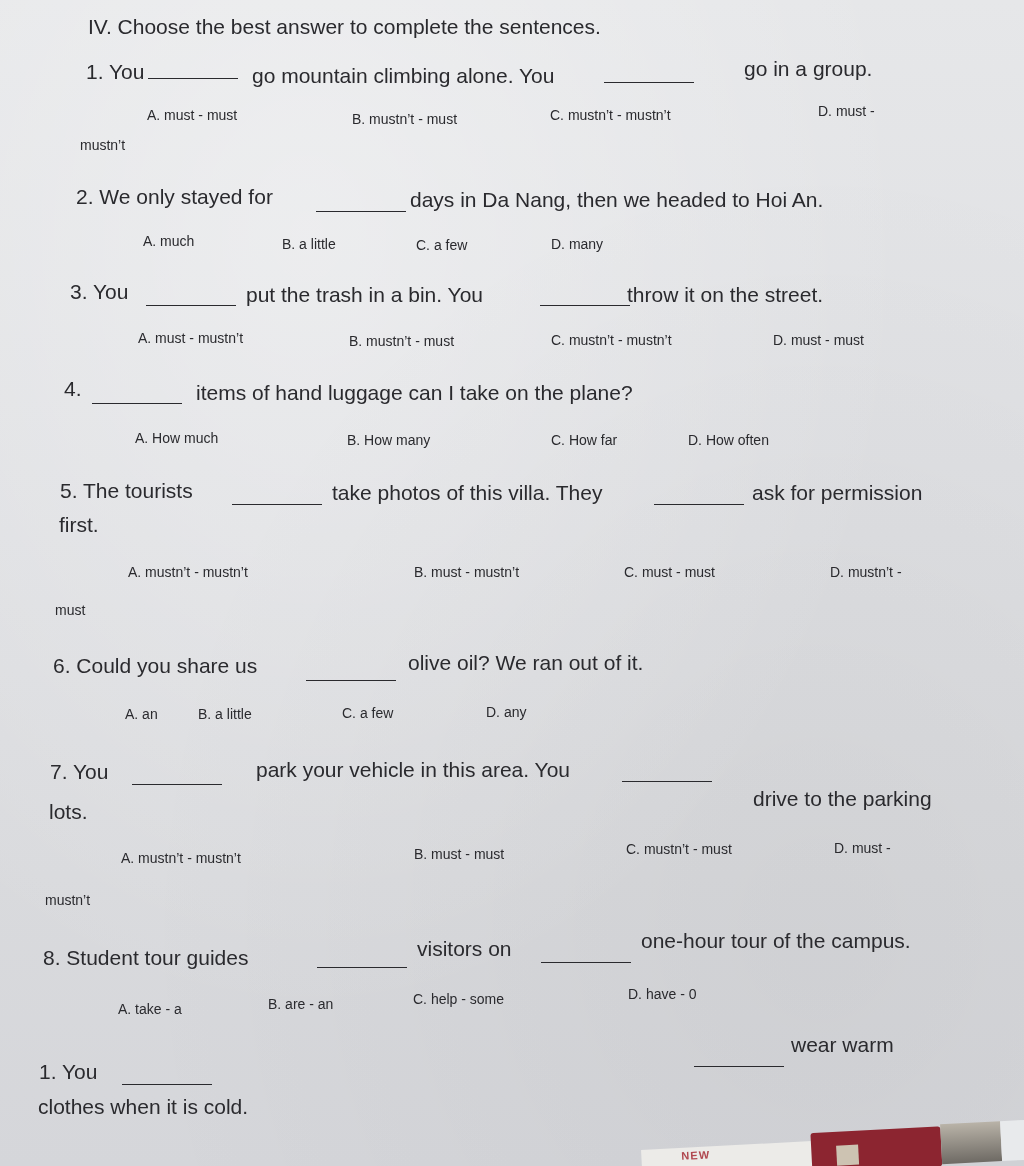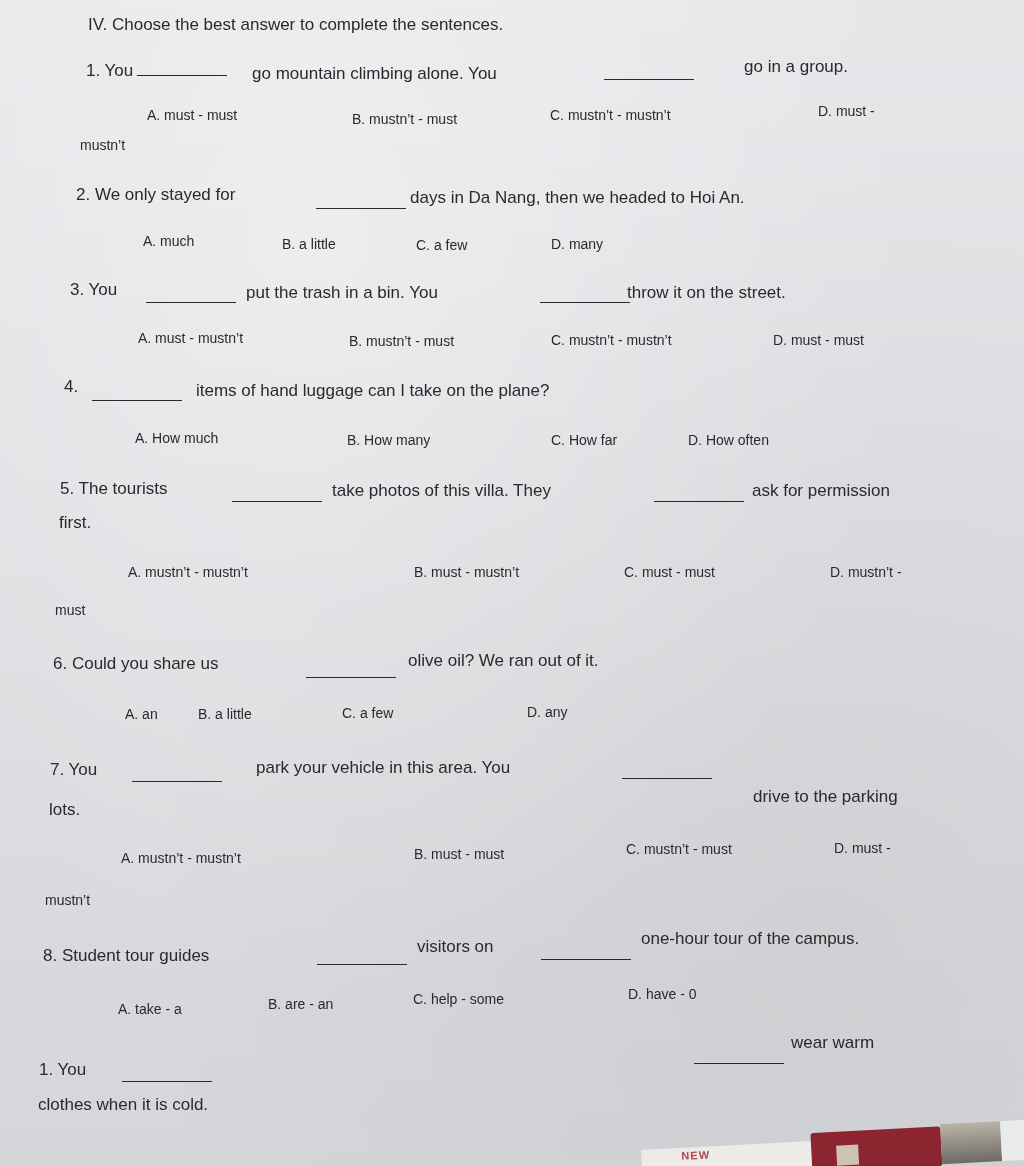--- a/index.html
+++ b/index.html
@@ -17,21 +17,21 @@
     }
     .paper {
       position: absolute;
       inset: 0;
       background:
         radial-gradient(ellipse at 30% 20%, rgba(255,255,255,0.35), rgba(255,255,255,0) 60%),
         radial-gradient(ellipse at 80% 80%, rgba(0,0,0,0.04), rgba(0,0,0,0) 60%);
     }
     .line {
       position: absolute;
-      font-size: 17px;
+      font-size: 21px;
       line-height: 1;
       white-space: nowrap;
       letter-spacing: 0px;
       text-align: center;
     }
     .blank {
       display: inline-block;
       width: 90px;
       border-bottom: 1.6px solid #2a2a2e;
       height: 14px;
@@ -161,21 +161,21 @@
   <div class="opt" style="left:624px; top:565px;">C. must - must</div>
   <div class="opt" style="left:830px; top:565px;">D. mustn’t -</div>
   <div class="opt" style="left:55px; top:603px;">must</div>
 
   <div class="line" style="left:53px; top:655px;">6. Could you share us</div>
   <div class="line" style="left:302px; top:663px;"><span class="blank"></span></div>
   <div class="line" style="left:408px; top:652px;">olive oil? We ran out of it.</div>
   <div class="opt" style="left:125px; top:707px;">A. an</div>
   <div class="opt" style="left:198px; top:707px;">B. a little</div>
   <div class="opt" style="left:342px; top:706px;">C. a few</div>
-  <div class="opt" style="left:486px; top:705px;margin-left:41px;">D. any</div>
+  <div class="opt" style="left:486px; top:705px;">D. any</div>
 
   <div class="line" style="left:50px; top:761px;">7. You</div>
   <div class="line" style="left:128px; top:767px;"><span class="blank"></span></div>
   <div class="line" style="left:236px; top:759px;margin-left:20px;">park your vehicle in this area. You</div>
   <div class="line" style="left:618px; top:764px;"><span class="blank"></span></div>
   <div class="line" style="left:720px; top:788px;margin-left:33px;">drive to the parking</div>
   <div class="line" style="left:49px; top:801px;">lots.</div>
   <div class="opt" style="left:121px; top:851px;">A. mustn’t - mustn’t</div>
   <div class="opt" style="left:414px; top:847px;">B. must - must</div>
   <div class="opt" style="left:626px; top:842px;">C. mustn’t - must</div>

